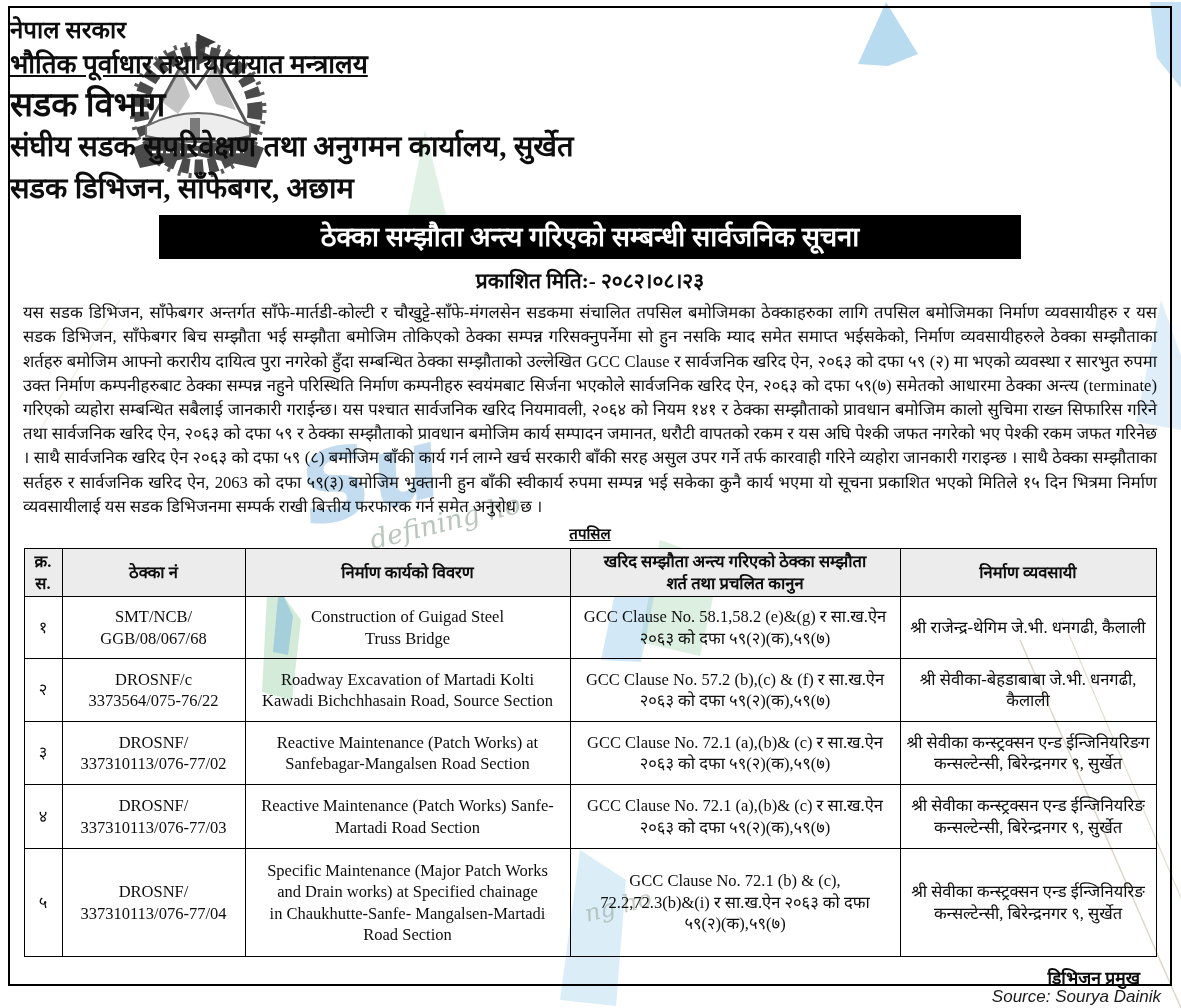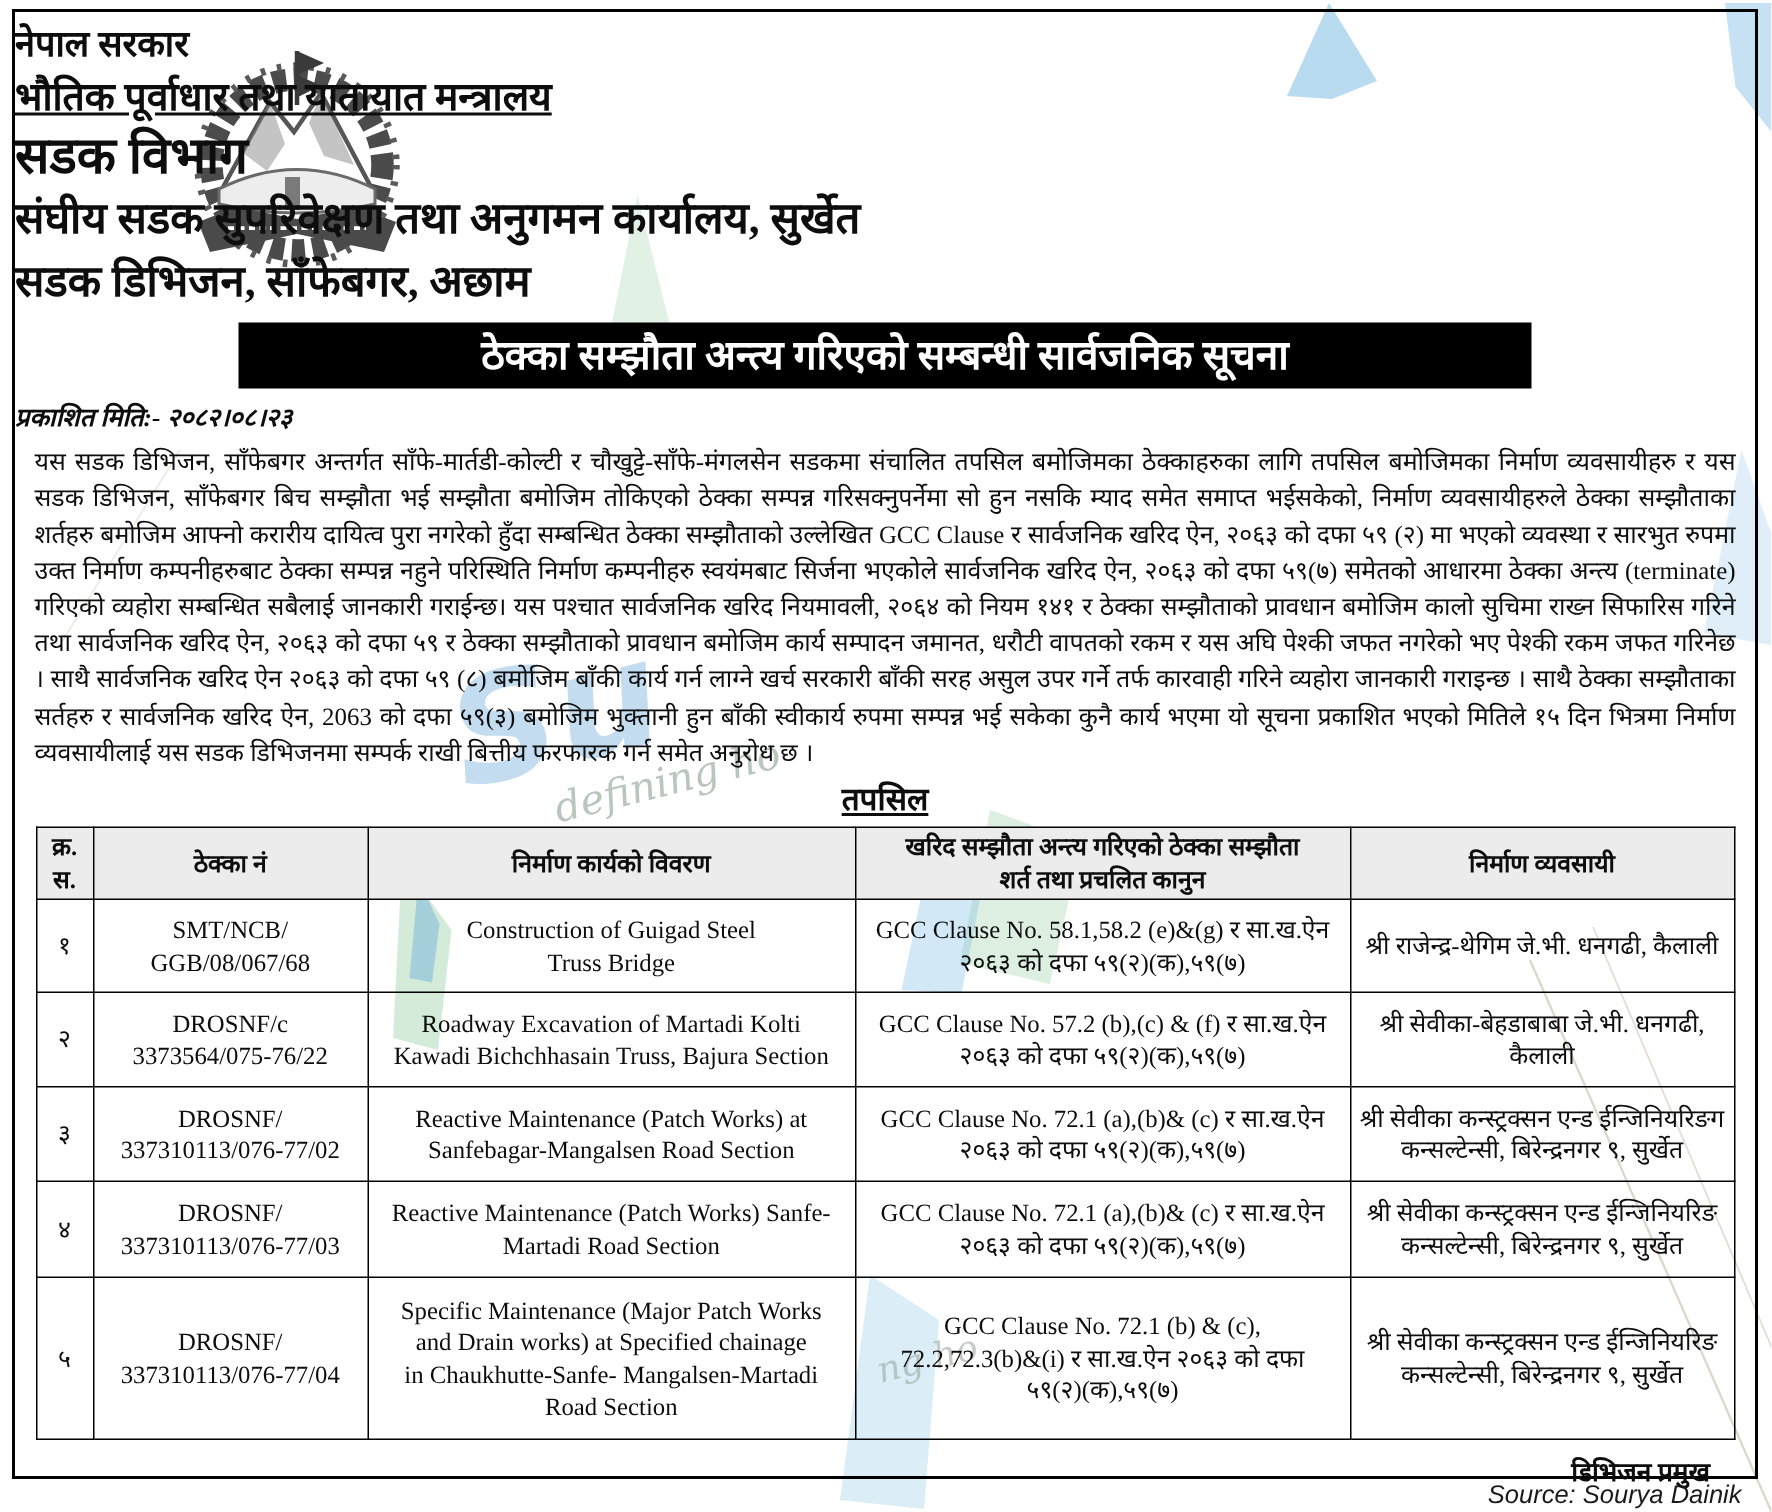--- a/index.html
+++ b/index.html
@@ -50,29 +50,29 @@
   .hdr-dep{font-size:34px;margin-top:6px;}
   .hdr-off{font-size:29px;margin-top:8px;}
   .hdr-div{font-size:29px;margin-top:10px;}
   
   .banner{
     width:862px;height:44px;margin:10px auto 0 auto;
     background:#000;color:#ffffff;
     font-weight:bold;font-size:27px;line-height:44px;
     text-align:center;
   }
-  .pubdate{text-align:left;font-weight:bold;font-size:17px;margin-top:7px;font-style:italic;}
+  .pubdate{text-align:center;font-weight:bold;font-size:21px;margin-top:7px;}
   
   .body-text{
     margin:7px 13px 0 13px;
     font-size:16.6px;line-height:1.46;
     text-align:justify;
   }
   .tapasil{
-    text-align:center;font-weight:bold;font-size:21px;
+    text-align:center;font-weight:bold;font-size:15px;
     text-decoration:underline;margin-top:4px;
   }
   
   table.notice{
     border-collapse:collapse;
     margin:5px auto 4px auto;
     width:1132px;
     table-layout:fixed;
   }
   table.notice th, table.notice td{
@@ -192,21 +192,21 @@
         <td class="pre eng">Construction of Guigad Steel
 Truss Bridge</td>
         <td class="pre">GCC Clause No. 58.1,58.2 (e)&amp;(g) र सा.ख.ऐन २०६३ को दफा ५९(२)(क),५९(७)</td>
         <td>श्री राजेन्द्र-थेगिम जे.भी. धनगढी, कैलाली</td>
       </tr>
       <tr class="r2">
         <td>२</td>
         <td class="pre eng">DROSNF/c
 3373564/075-76/22</td>
         <td class="pre eng">Roadway Excavation of Martadi Kolti
-Kawadi Bichchhasain Truss, Bajura Section</td>
+Kawadi Bichchhasain Road, Source Section</td>
         <td class="pre">GCC Clause No. 57.2 (b),(c) &amp; (f) र सा.ख.ऐन २०६३ को दफा ५९(२)(क),५९(७)</td>
         <td>श्री सेवीका-बेहडाबाबा जे.भी. धनगढी, कैलाली</td>
       </tr>
       <tr class="r3">
         <td>३</td>
         <td class="pre eng">DROSNF/
 337310113/076-77/02</td>
         <td class="pre eng">Reactive Maintenance (Patch Works) at
 Sanfebagar-Mangalsen Road Section</td>
         <td class="pre">GCC Clause No. 72.1 (a),(b)&amp; (c) र सा.ख.ऐन २०६३ को दफा ५९(२)(क),५९(७)</td>

